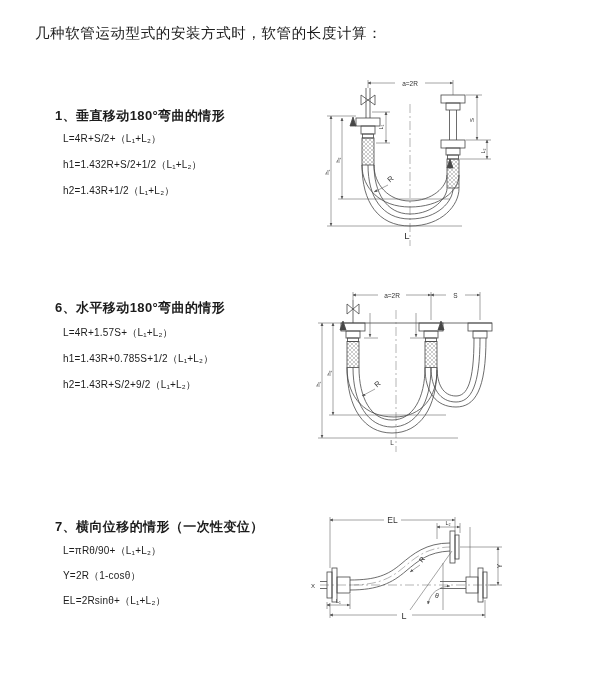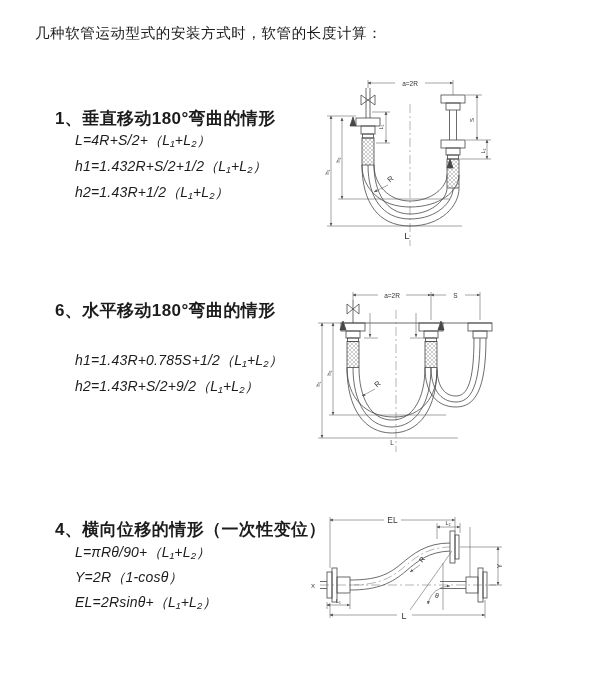--- a/index.html
+++ b/index.html
@@ -1,20 +1,20 @@
 <!DOCTYPE html>
 <html><head>
 <meta charset="utf-8">
 <style>
   html,body { margin:0; padding:0; background:#ffffff; }
   body { width:600px; height:675px; font-family:"Liberation Sans", sans-serif; color:#1c1c1c; }
   .page { position:relative; width:600px; height:675px; background:#fff; overflow:hidden; }
   .doc-title { position:absolute; left:35px; top:24px; font-size:14.5px; font-weight:400; letter-spacing:0.6px; }
-  .sec-head { position:absolute; left:55px; font-size:17px; font-weight:700; letter-spacing:0.4px; }
-  .formula { position:absolute; left:75px; font-size:14px; font-weight:400; letter-spacing:0.2px;font-style:italic; }
+  .sec-head { position:absolute; left:55px; font-size:13px; font-weight:700; letter-spacing:0.4px; }
+  .formula { position:absolute; left:63px; font-size:10px; font-weight:400; letter-spacing:0.2px; }
   .diag { position:absolute; }
   svg text { font-family:"Liberation Sans", sans-serif; fill:#333; stroke:none; }
   g.ln { fill:none; stroke:#474747; stroke-width:0.8; }
   g.dim { fill:none; stroke:#5a5a5a; stroke-width:0.55; }
   .cl { stroke-dasharray:9,3,2,3; stroke-width:0.5; stroke:#6a6a6a; }
 </style>
 </head>
 <body>
 
 <div class="page">
@@ -96,20 +96,21 @@
       <text transform="translate(30,92) rotate(-90)" font-size="5.5" text-anchor="middle">h₂</text>
 
       <line x1="78" y1="117" x2="64" y2="124" marker-end="url(#ae1)"></line>
       <text transform="translate(82,113) rotate(-40)" font-size="7.5" text-anchor="middle">R</text>
 
       <text x="97" y="171" font-size="9.5" text-anchor="middle">L</text>
     </g>
   </svg>
 
   <div class="sec-head" style="top:299px">6、水平移动180°弯曲的情形</div>
+  <div class="formula" style="top:326px">L=4R+1.57S+（L₁+L₂）</div>
   <div class="formula" style="top:352px">h1=1.43R+0.785S+1/2（L₁+L₂）</div>
   <div class="formula" style="top:378px">h2=1.43R+S/2+9/2（L₁+L₂）</div>
 
   <svg class="diag" style="left:308px; top:280px" width="290" height="195" viewBox="0 0 290 195">
     <defs>
       <marker id="ae2" viewBox="0 0 8 8" refX="7" refY="4" markerWidth="7" markerHeight="7" orient="auto">
         <path d="M0,1 L7,4 L0,7 z" fill="#555"></path>
       </marker>
       <marker id="as2" viewBox="0 0 8 8" refX="1" refY="4" markerWidth="7" markerHeight="7" orient="auto">
         <path d="M7,1 L0,4 L7,7 z" fill="#555"></path>
@@ -170,21 +171,21 @@
       <line x1="108" y1="33" x2="108" y2="57" marker-end="url(#ae2)"></line>
       <line x1="102" y1="58" x2="116" y2="58"></line>
 
       <line x1="67" y1="109" x2="54" y2="116" marker-end="url(#ae2)"></line>
       <text transform="translate(71,106) rotate(-40)" font-size="7.5" text-anchor="middle">R</text>
 
       <text x="84" y="165" font-size="6.5" text-anchor="middle">L</text>
     </g>
   </svg>
 
-  <div class="sec-head" style="top:518px">4、横向位移的情形（一次性变位）</div>
+  <div class="sec-head" style="top:518px">7、横向位移的情形（一次性变位）</div>
   <div class="formula" style="top:544px">L=πRθ/90+（L₁+L₂）</div>
   <div class="formula" style="top:569px">Y=2R（1-cosθ）</div>
   <div class="formula" style="top:594px">EL=2Rsinθ+（L₁+L₂）</div>
 
   <svg class="diag" style="left:300px; top:505px" width="300" height="140" viewBox="0 0 300 140">
     <defs>
       <marker id="ae3" viewBox="0 0 8 8" refX="7" refY="4" markerWidth="7" markerHeight="7" orient="auto">
         <path d="M0,1 L7,4 L0,7 z" fill="#555"></path>
       </marker>
       <marker id="as3" viewBox="0 0 8 8" refX="1" refY="4" markerWidth="7" markerHeight="7" orient="auto">

